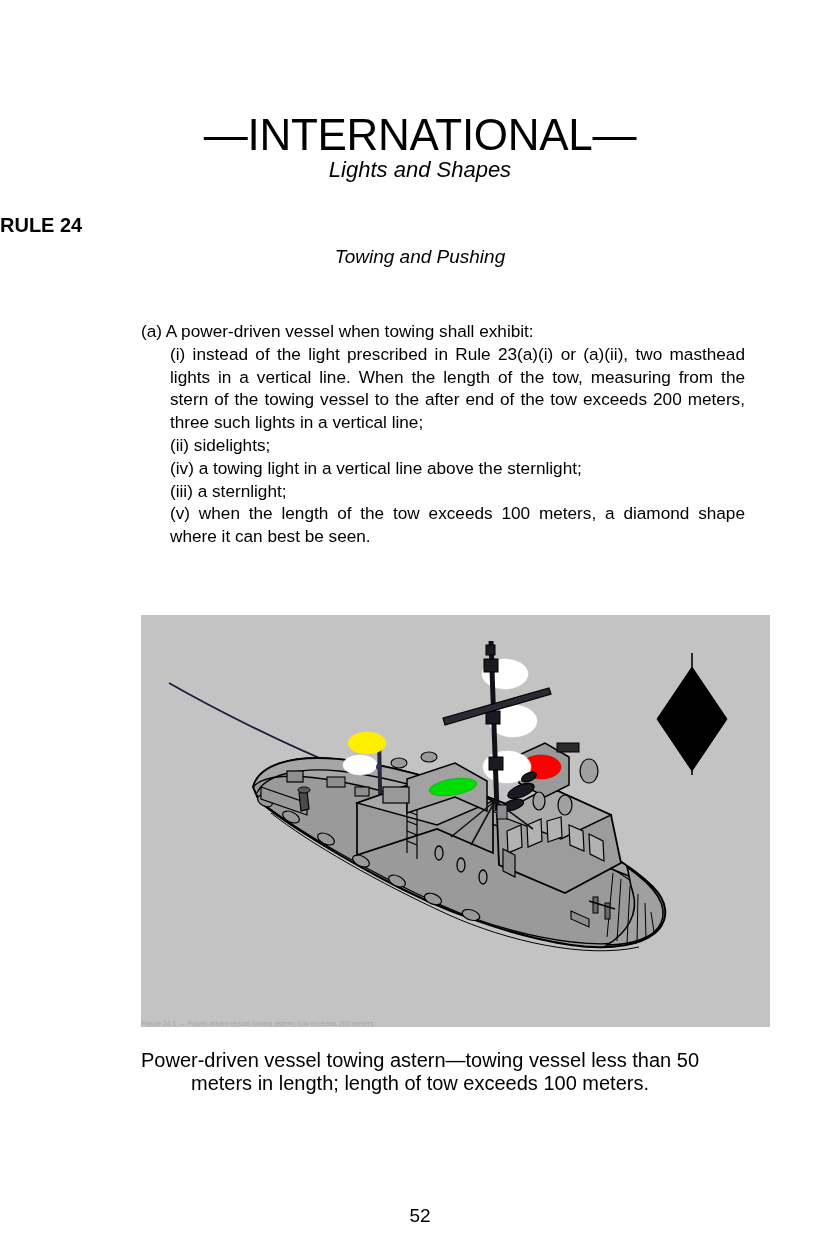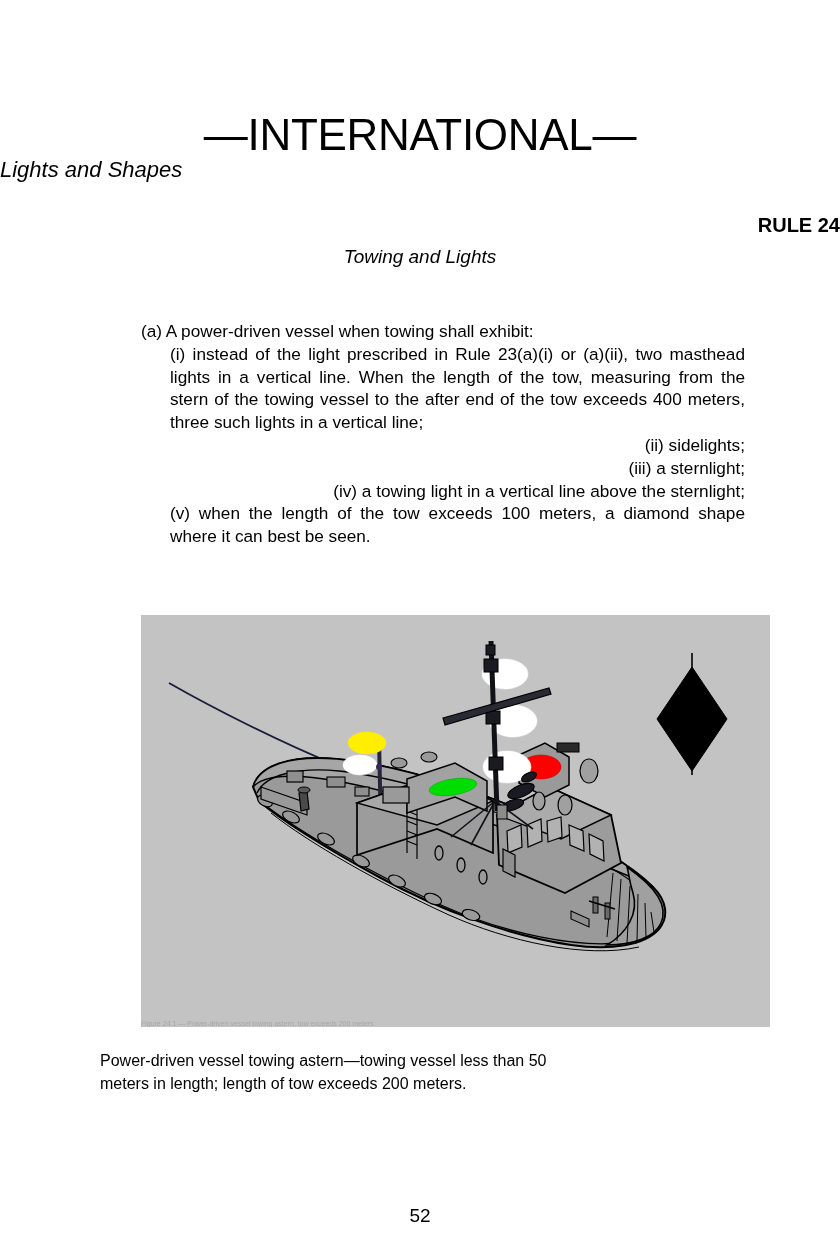--- a/index.html
+++ b/index.html
@@ -32,31 +32,31 @@
     font-size: 44px;
     font-weight: 400;
     letter-spacing: -0.3px;
     line-height: 1.05;
     white-space: nowrap;
   }
   .doc-subtitle {
     position: absolute;
     left: 0; top: 158px;
     width: 840px;
-    text-align: left;
+    text-align: center;
     font-size: 22px;
     font-style: italic;
     font-weight: 400;
     line-height: 1.1;
   }
   .rule-number {
     position: absolute;
     left: 0; top: 214px;
     width: 840px;
-    text-align: right;
+    text-align: left;
     font-size: 20px;
     font-weight: bold;
     line-height: 1.1;
   }
   .rule-name {
     position: absolute;
     left: 0; top: 247px;
     width: 840px;
     text-align: center;
     font-size: 19px;
@@ -78,21 +78,21 @@
     margin: 0;
     text-indent: 0;
   }
   .sub {
     margin: 0;
     padding-left: 29px;
     text-align: justify;
     text-justify: inter-word;
   }
   .sub.nojust {
-    text-align: right;
+    text-align: left;
   }
 
   
   .illustration {
     position: absolute;
     left: 141px;
     top: 615px;
     width: 629px;
     height: 412px;
     background: #c3c3c3;
@@ -113,21 +113,22 @@
     white-space: nowrap;
     opacity: .55;
   }
 
   
   .caption {
     position: absolute;
     left: 100px;
     top: 1049px;
     width: 640px;
-    font-size: 16px;
+    text-align: center;
+    font-size: 20px;
     line-height: 23px;
   }
   .caption div { margin: 0; }
 
   
   .page-number {
     position: absolute;
     left: 0;
     top: 1205px;
     width: 840px;
@@ -139,28 +140,28 @@
 <body>
 
 <div class="page">
 
   <div class="doc-title">—INTERNATIONAL—</div>
 
   <div class="doc-subtitle">Lights and Shapes</div>
 
   <div class="rule-number">RULE 24</div>
 
-  <div class="rule-name">Towing and Lights</div>
+  <div class="rule-name">Towing and Pushing</div>
 
   <div class="body-block">
     <p class="para-a">(a) A power-driven vessel when towing shall exhibit:</p>
-    <p class="sub">(i) instead of the light prescribed in Rule 23(a)(i) or (a)(ii), two masthead lights in a vertical line. When the length of the tow, measuring from the stern of the towing vessel to the after end of the tow exceeds 400 meters, three such lights in a vertical line;</p>
+    <p class="sub">(i) instead of the light prescribed in Rule 23(a)(i) or (a)(ii), two masthead lights in a vertical line. When the length of the tow, measuring from the stern of the towing vessel to the after end of the tow exceeds 200 meters, three such lights in a vertical line;</p>
     <p class="sub nojust">(ii)  sidelights;</p>
+    <p class="sub nojust">(iv) a towing light in a vertical line above the sternlight;</p>
     <p class="sub nojust">(iii) a sternlight;</p>
-    <p class="sub nojust">(iv) a towing light in a vertical line above the sternlight;</p>
     <p class="sub">(v) when the length of the tow exceeds 100 meters, a diamond shape where it can best be seen.</p>
   </div>
 
   <div class="illustration">
     <svg class="illus-svg" width="629" height="412" viewBox="0 0 629 412" xmlns="http://www.w3.org/2000/svg">
 
       <rect x="0" y="0" width="629" height="412" fill="#c3c3c3"></rect>
 
       <path d="M28,68 C70,92 140,128 200,152 C240,168 270,178 300,186" fill="none" stroke="#1b1b3a" stroke-width="1.8"></path>
 
@@ -329,18 +330,18 @@
         <path d="M551,52 L586,104 L551,156 L516,104 Z" fill="#000000" stroke="#000000" stroke-width="1"></path>
       </g>
 
     </svg>
 
     <div class="illus-footer-noise">Figure 24.1 — Power-driven vessel towing astern, tow exceeds 200 meters</div>
   </div>
 
   <div class="caption">
     <div>Power-driven vessel towing astern—towing vessel less than 50</div>
-    <div>meters in length; length of tow exceeds 200 meters.</div>
+    <div>meters in length; length of tow exceeds 100 meters.</div>
   </div>
 
   <div class="page-number">52</div>
 
 </div>
 
 </body></html>

